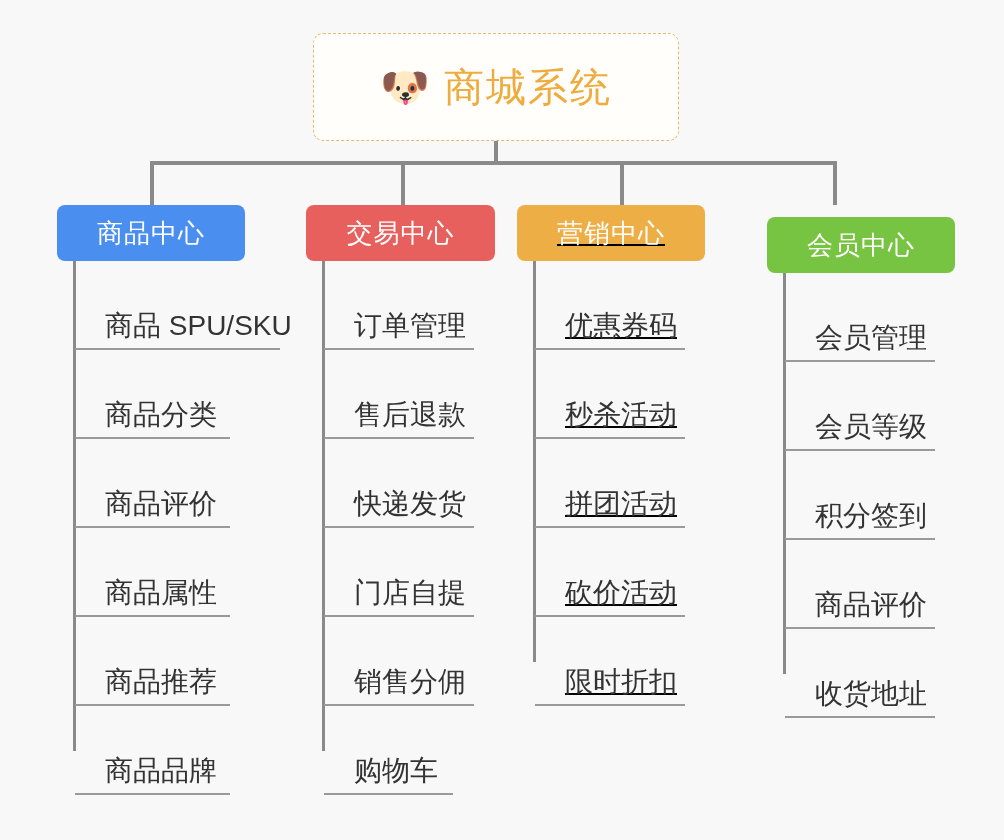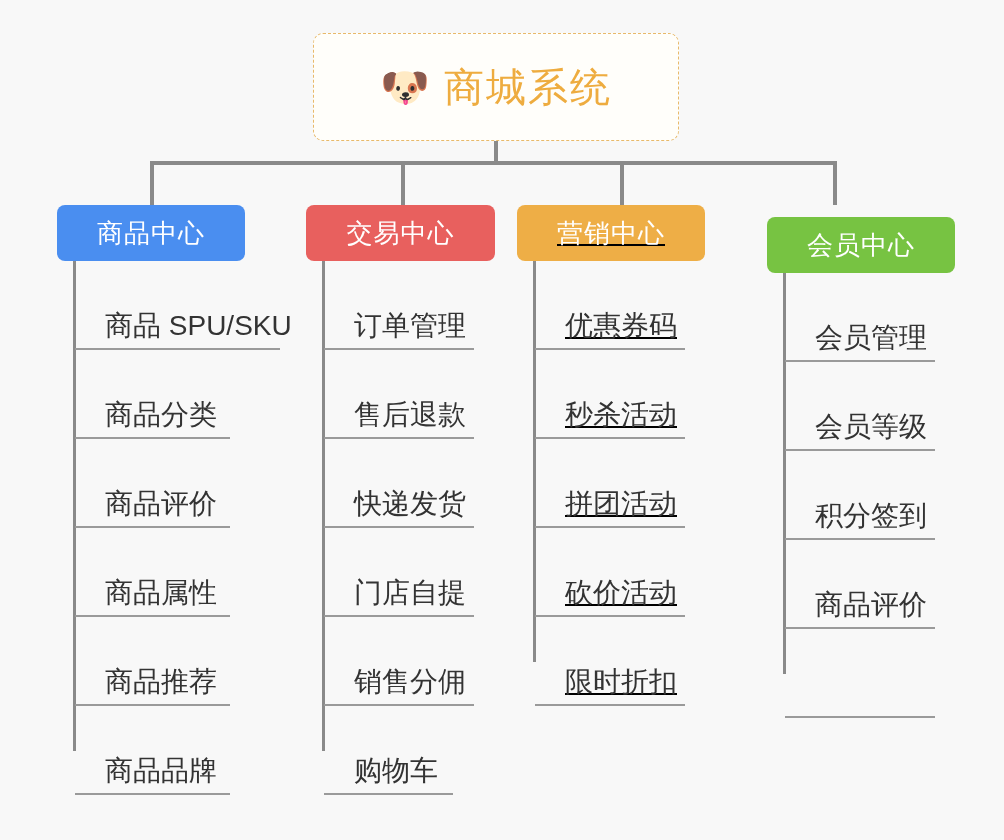--- a/index.html
+++ b/index.html
@@ -265,17 +265,18 @@
       <div class="leaf">
         <span class="leaf-underline" style="width:150px"></span>
         <span class="leaf-label">积分签到</span>
       </div>
       <div class="leaf">
         <span class="leaf-underline" style="width:150px"></span>
         <span class="leaf-label">商品评价</span>
       </div>
       <div class="leaf">
         <span class="leaf-underline" style="width:150px"></span>
+        <span class="leaf-label">收货地址</span>
       </div>
     </div>
   </div>
 
 </div>
 
 </body></html>

